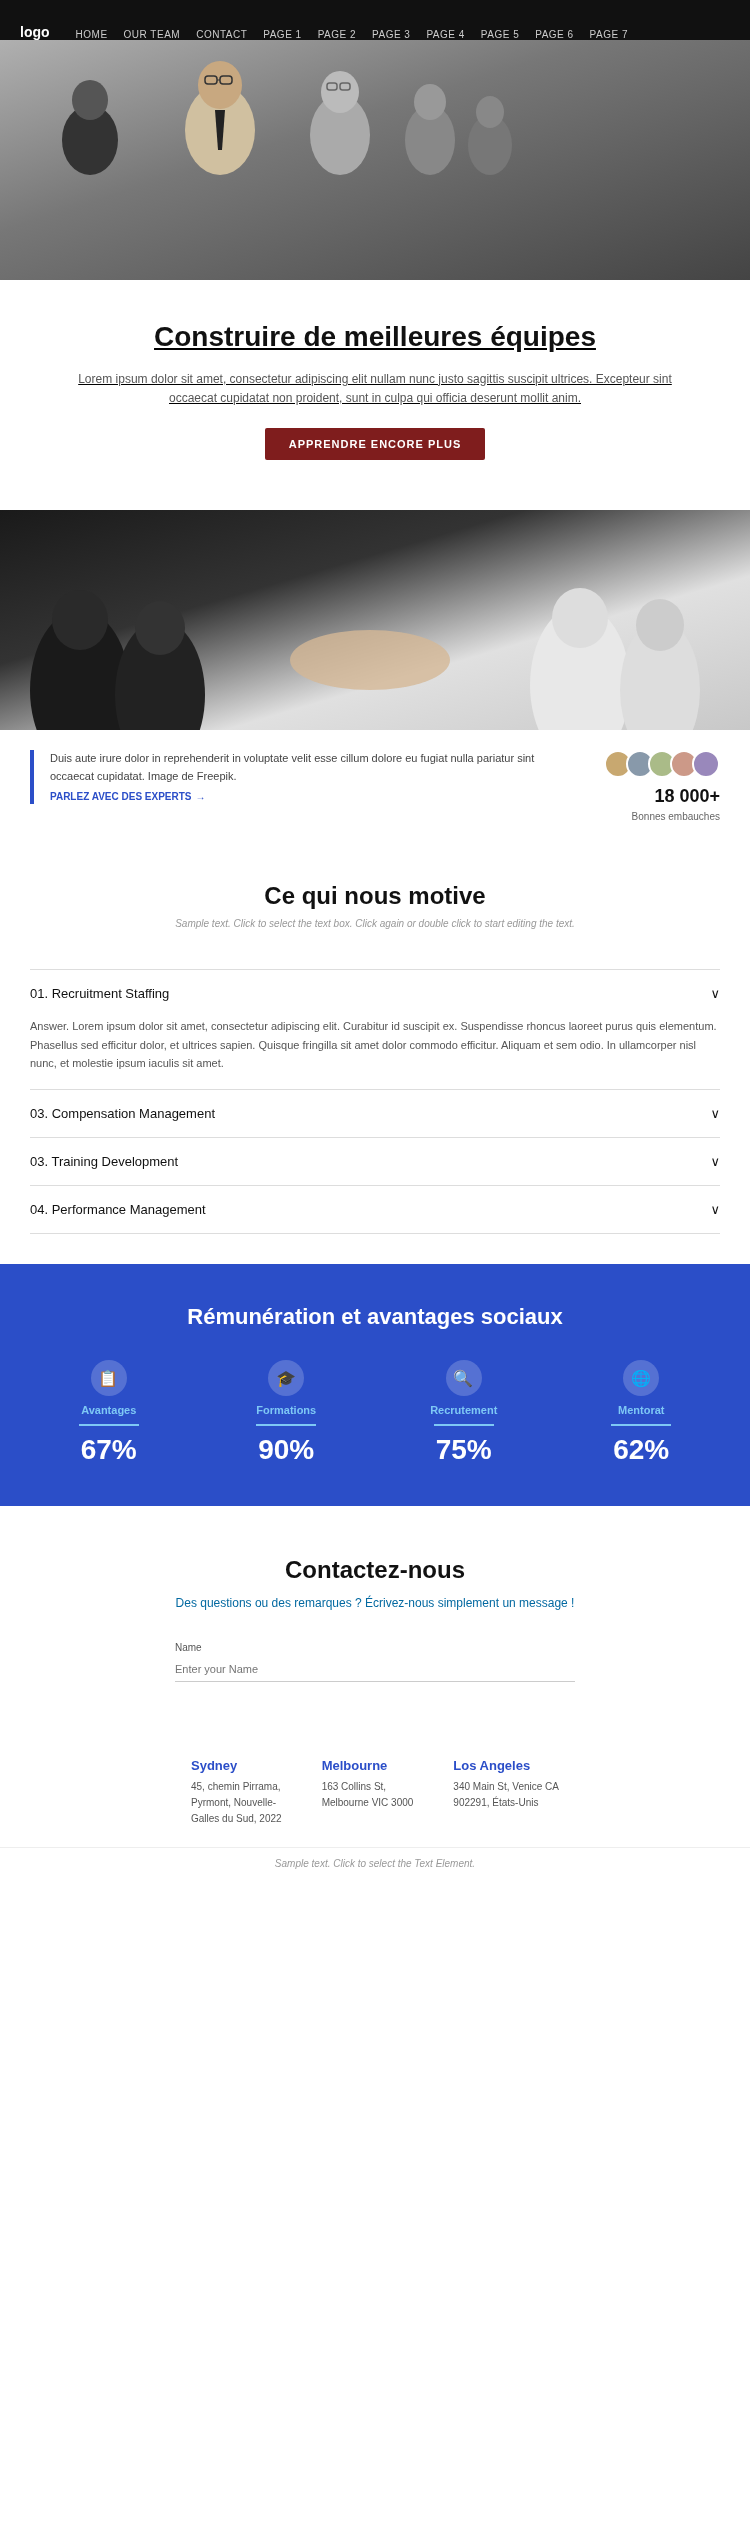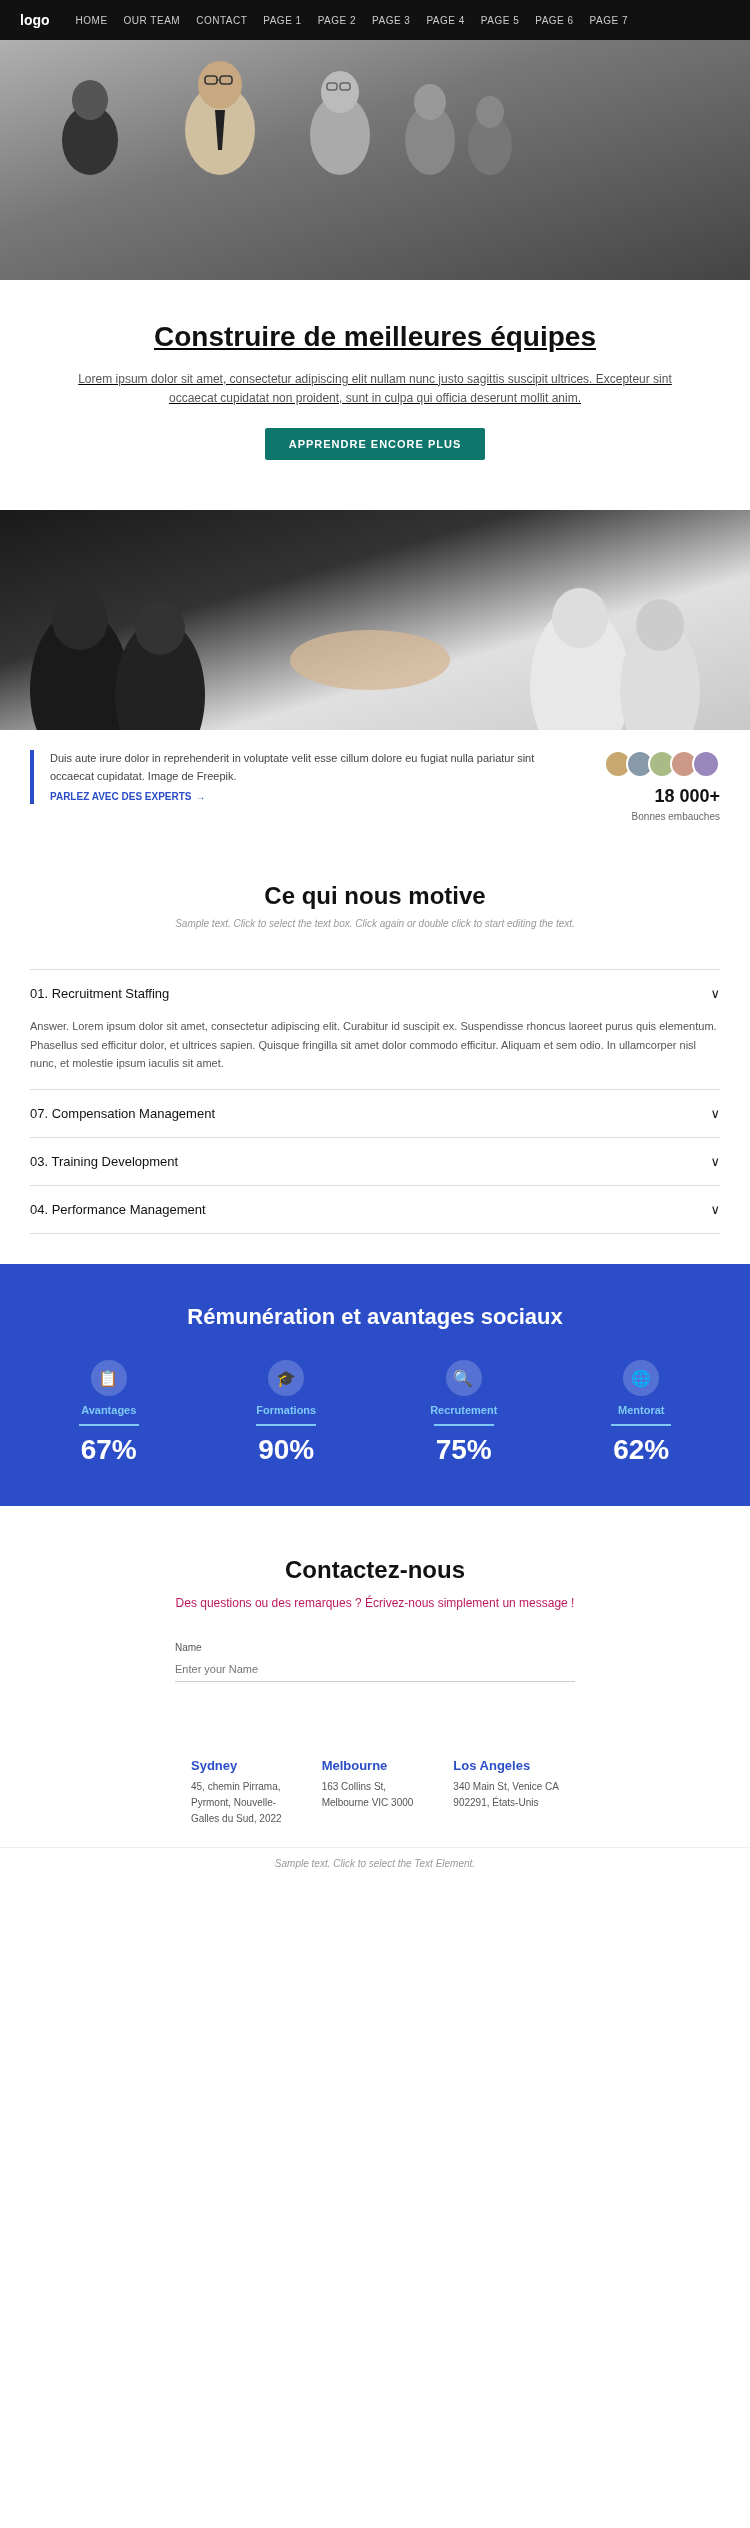--- a/index.html
+++ b/index.html
@@ -2,22 +2,22 @@
 <html><head>
   <meta charset="utf-8">
   <style>
     * { margin: 0; padding: 0; box-sizing: border-box; }
     body { font-family: Arial, sans-serif; width: 750px; background: #fff; }
 
     
     nav {
       background: #111;
       display: flex;
-      align-items: center;
-      padding: 11px 20px;
+      align-items: flex-end;
+      padding: 0 20px;
       height: 40px;
       gap: 16px;
     }
     .nav-logo {
       color: #fff;
       font-size: 14px;
       font-weight: bold;
       margin-right: 10px;
     }
     .nav-link {
@@ -58,21 +58,21 @@
       margin-bottom: 16px;
       line-height: 1.2;
     }
     .hero-text-section p {
       font-size: 12px;
       color: #555;
       line-height: 1.6;
       margin-bottom: 20px;
     }
     .btn-primary {
-      background: #0f766e;
+      background: #7f1d1d;
       color: #fff;
       border: none;
       padding: 10px 24px;
       font-size: 11px;
       font-weight: bold;
       letter-spacing: 1px;
       cursor: pointer;
       border-radius: 2px;
     }
 
@@ -206,21 +206,21 @@
       text-align: center;
     }
     .contact-section h2 {
       font-size: 24px;
       font-weight: 800;
       color: #111;
       margin-bottom: 10px;
     }
     .contact-section .contact-sub {
       font-size: 12px;
-      color: #be185d;
+      color: #0369a1;
       margin-bottom: 30px;
       line-height: 1.5;
     }
     .contact-form {
       max-width: 400px;
       margin: 0 auto;
     }
     .form-row {
       display: flex;
       gap: 20px;
@@ -415,21 +415,21 @@
   <div class="accordion-item">
     <div class="accordion-header">
       <span>01. Recruitment Staffing</span>
       <span class="accordion-chevron">∨</span>
     </div>
     <div class="accordion-body">Answer. Lorem ipsum dolor sit amet, consectetur adipiscing elit. Curabitur id suscipit ex. Suspendisse rhoncus laoreet purus quis elementum. Phasellus sed efficitur dolor, et ultrices sapien. Quisque fringilla sit amet dolor commodo efficitur. Aliquam et sem odio. In ullamcorper nisl nunc, et molestie ipsum iaculis sit amet.</div>
   </div>
 
   <div class="accordion-item">
     <div class="accordion-header">
-      <span>07. Compensation Management</span>
+      <span>03. Compensation Management</span>
       <span class="accordion-chevron">∨</span>
     </div>
   </div>
 
   <div class="accordion-item">
     <div class="accordion-header">
       <span>03. Training Development</span>
       <span class="accordion-chevron">∨</span>
     </div>
   </div>

